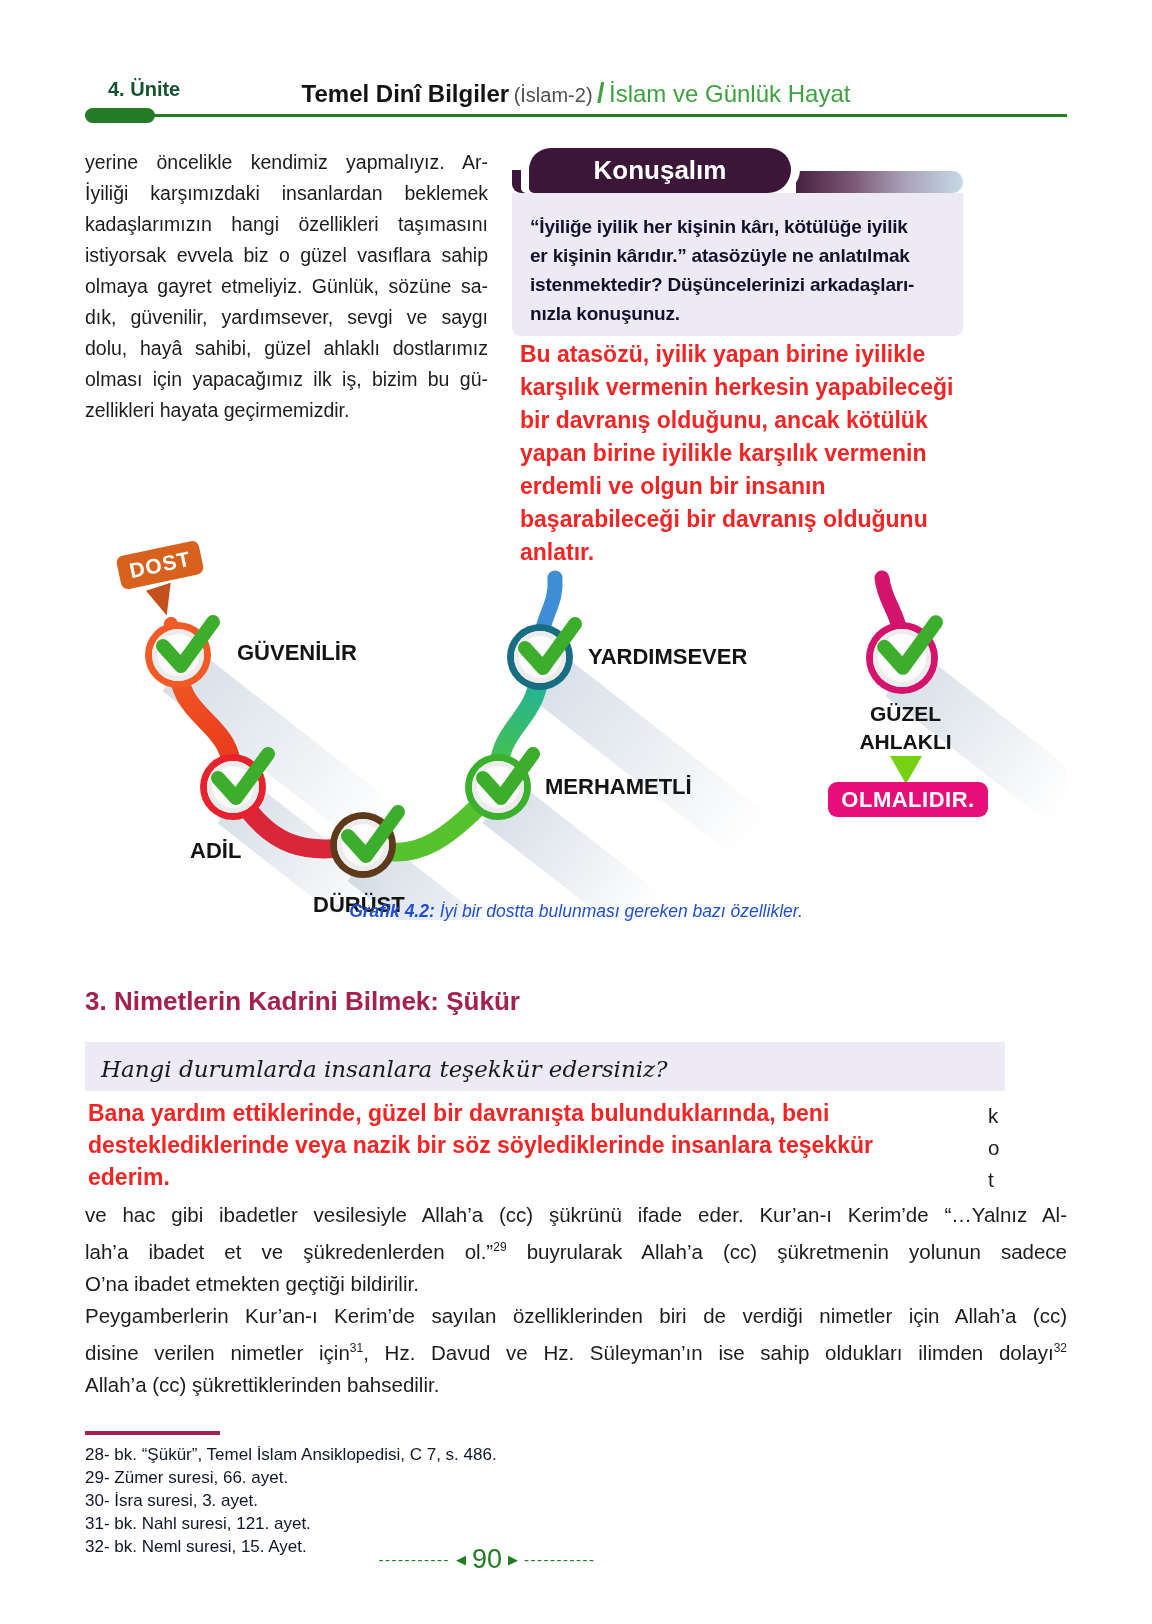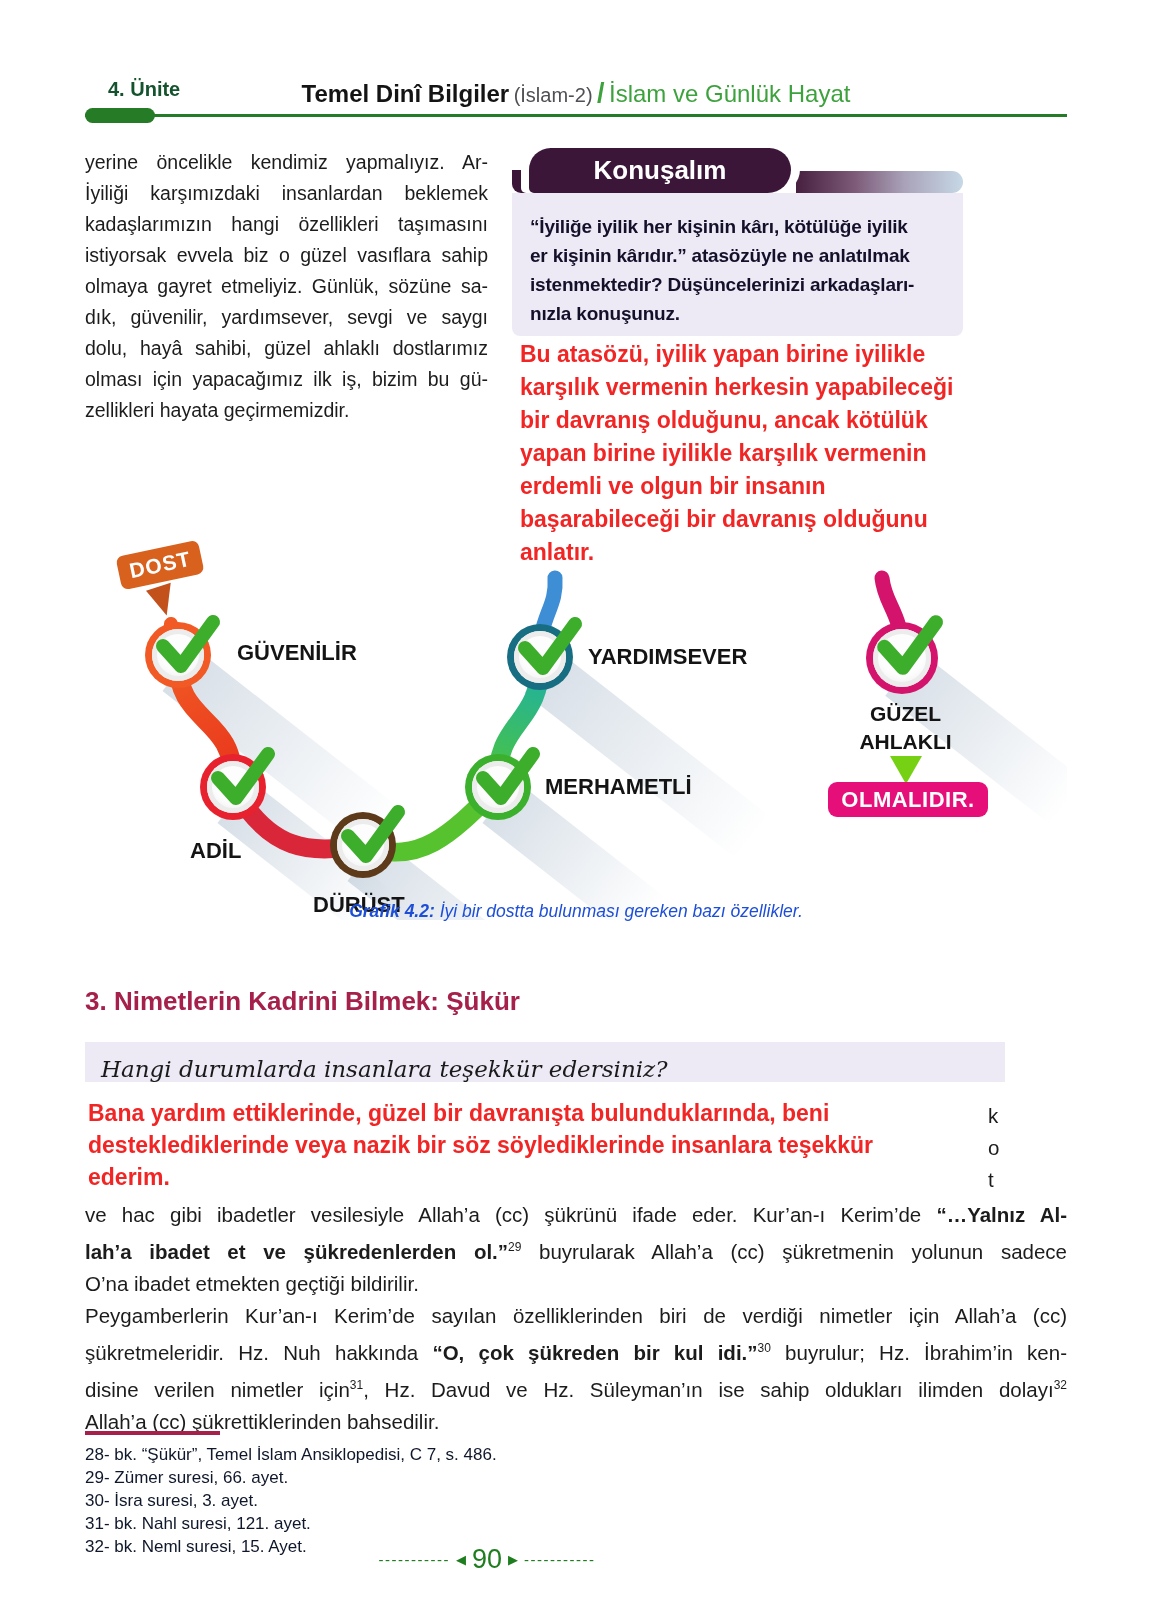--- a/index.html
+++ b/index.html
@@ -55,29 +55,29 @@
             letter-spacing:1px;padding:5px 11px;border-radius:7px;transform:rotate(-12deg);}
   .dost-tri{position:absolute;left:65px;top:66px;width:0;height:0;border-left:12px solid transparent;
             border-right:14px solid transparent;border-top:30px solid #c2511c;transform:rotate(-18deg);}
 
   
   .caption{left:85px;top:901px;width:982px;text-align:center;font-size:17.5px;font-style:italic;color:#1d4ed8;}
   .caption .cap-label{font-weight:bold;}
   .sec-heading{left:85px;top:986px;font-size:26px;font-weight:bold;color:#a5204a;}
 
   
-  .qbox{left:85px;top:1042px;width:920px;height:40px;background:#edeaf6;}
+  .qbox{left:85px;top:1042px;width:920px;height:49px;background:#edeaf6;}
   .qtext{position:absolute;left:16px;top:0;line-height:54px;font-family:"DejaVu Serif",serif;
          font-style:italic;font-size:23px;color:#1a1a1a;}
 
   
   .para{width:982px;font-size:20.5px;line-height:32px;color:#1c1c1c;}
   .p1{left:85px;top:1199px;}
   .p2{left:85px;top:1300px;}
-  .para .b{font-weight:bold;}
+  .para .b{font-weight:normal;}
   .para sup, .fnote sup{font-size:12px;}
   .remnant{font-size:20.5px;color:#1c1c1c;}
 
   
   .fn-rule{left:85px;top:1431px;width:135px;height:4px;background:#a5204a;}
   .fnotes{left:85px;top:1443px;font-size:17px;line-height:23px;color:#0f172a;}
   .footer{left:85px;top:1544px;width:804px;display:flex;justify-content:center;align-items:center;gap:6px;color:#1e7d1e;}
   .footer .dash{font-size:15px;letter-spacing:1.5px;}
   .footer .marker{font-size:13px;}
   .footer .pnum{font-size:27px;}
@@ -232,21 +232,20 @@
 <span class="abs remnant" style="left:988px;top:1136px;">o</span>
 <span class="abs remnant" style="left:988px;top:1168px;">t</span>
 
 <div class="abs para p1 justify">
     <div class="tline"><span>ve hac gibi ibadetler vesilesiyle Allah’a (cc) şükrünü ifade eder. Kur’an-ı Kerim’de </span><span class="b">“…Yalnız Al-</span></div>
     <div class="tline"><span class="b">lah’a ibadet et ve şükredenlerden ol.”</span><sup>29</sup><span> buyrularak Allah’a (cc) şükretmenin yolunun sadece</span></div>
     <div class="tline last"><span>O’na ibadet etmekten geçtiği bildirilir.</span></div>
   </div>
 <div class="abs para p2 justify">
     <div class="tline"><span>Peygamberlerin Kur’an-ı Kerim’de sayılan özelliklerinden biri de verdiği nimetler için Allah’a (cc)</span></div>
-    <div class="tline"><span>şükretmeleridir. Hz. Nuh hakkında </span><span class="b">“O, çok şükreden bir kul idi.”</span><sup>30</sup><span> buyrulur; Hz. İbrahim’in ken-</span></div>
     <div class="tline"><span>disine verilen nimetler için</span><sup>31</sup><span>, Hz. Davud ve Hz. Süleyman’ın ise sahip oldukları ilimden dolayı</span><sup>32</sup></div>
     <div class="tline last"><span>Allah’a (cc) şükrettiklerinden bahsedilir.</span></div>
   </div>
 
 <div class="abs fn-rule"></div>
 <div class="abs fnotes">
     <div class="tline">28- bk.  “Şükür”, Temel İslam Ansiklopedisi, C 7, s. 486.</div>
     <div class="tline">29- Zümer suresi, 66. ayet.</div>
     <div class="tline">30- İsra suresi, 3. ayet.</div>
     <div class="tline">31- bk. Nahl suresi, 121. ayet.</div>

